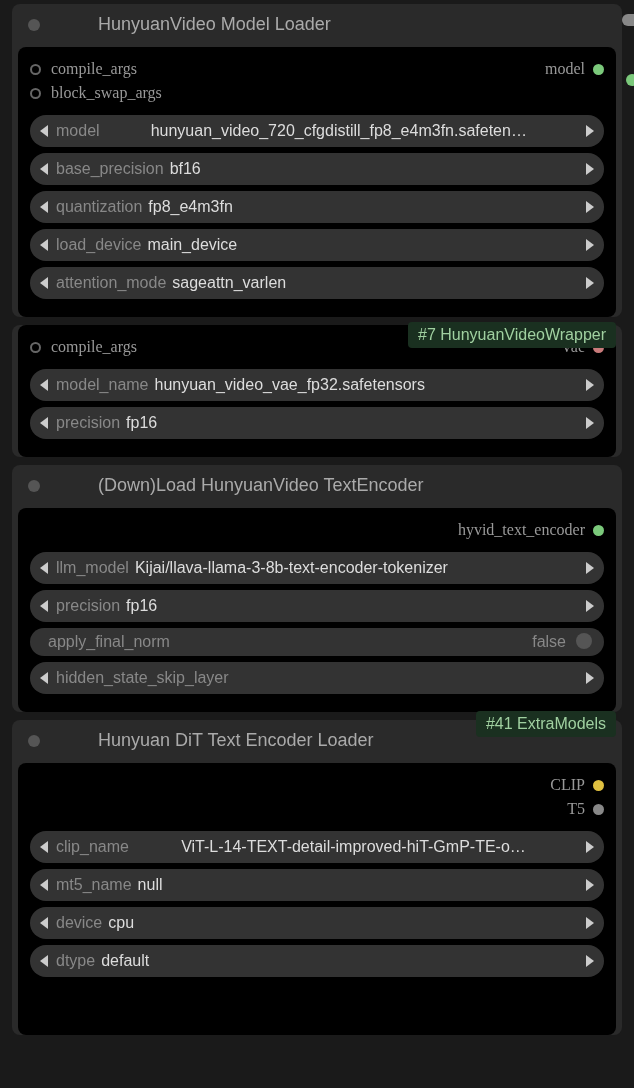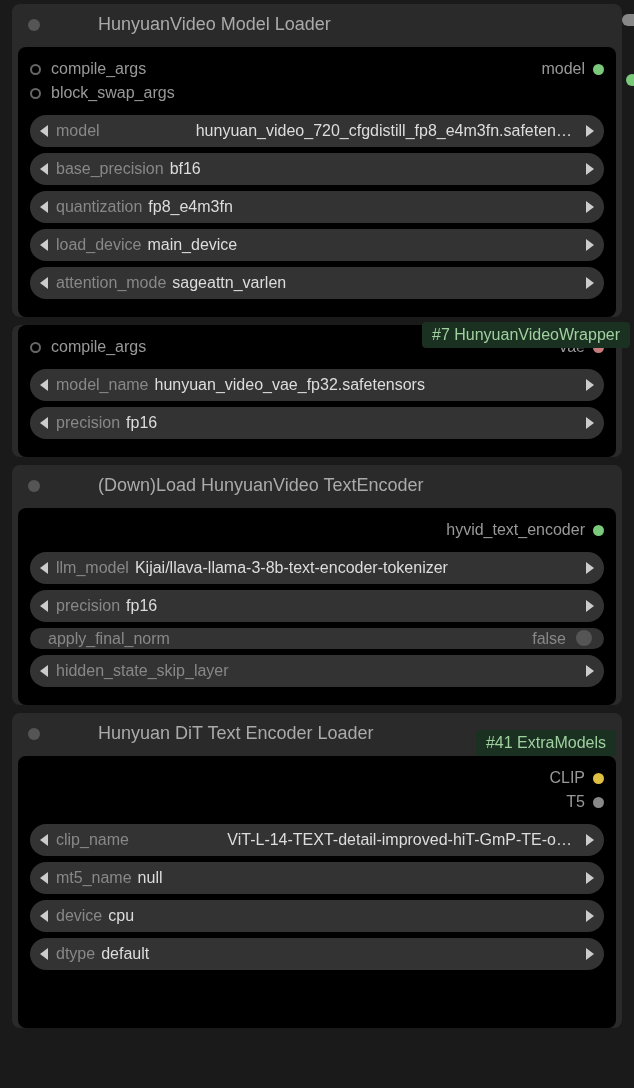--- a/index.html
+++ b/index.html
@@ -47,20 +47,21 @@
       border-radius: 8px;
       margin: 4px 6px 6px 6px;
       padding: 10px 12px 18px 12px;
       position: relative;
     }
     .io-row {
       display: flex;
       justify-content: space-between;
       align-items: center;
       padding: 3px 0;
+      font-family: Liberation Serif, serif;
     }
     .io-left {
       display: flex;
       align-items: center;
       gap: 10px;
     }
     .io-right {
       display: flex;
       align-items: center;
       gap: 8px;
@@ -127,28 +128,28 @@
       color: #ddd;
       font-size: 16px;
       flex: 1;
       text-align: left;
       white-space: nowrap;
       overflow: hidden;
       text-overflow: ellipsis;
       padding-left: 6px;
     }
     .widget-value-left {
-      text-align: right;
+      text-align: center;
       padding-left: 6px;
       padding-right: 6px;
     }
     .widget-toggle {
       background: #333;
       border-radius: 18px;
-      height: 21px;
+      height: 28px;
       display: flex;
       align-items: center;
       padding: 0 12px 0 18px;
       margin-top: 6px;
       justify-content: space-between;
     }
     .toggle-circle {
       width: 16px;
       height: 16px;
       border-radius: 50%;
@@ -163,26 +164,26 @@
       position: absolute;
       background: #1a3020;
       color: #a0d0a0;
       font-size: 16px;
       font-weight: 500;
       padding: 4px 10px;
       border-radius: 4px;
       z-index: 10;
     }
     .badge-1 {
-      right: 4px;
+      right: 18px;
       top: 322px;
     }
     .badge-2 {
       right: 18px;
-      top: 730px;
+      top: 711px;
     }
     .edge-dot {
       width: 12px;
       height: 12px;
       border-radius: 50%;
       position: absolute;
     }
     .half-dot {
       width: 12px;
       height: 12px;

